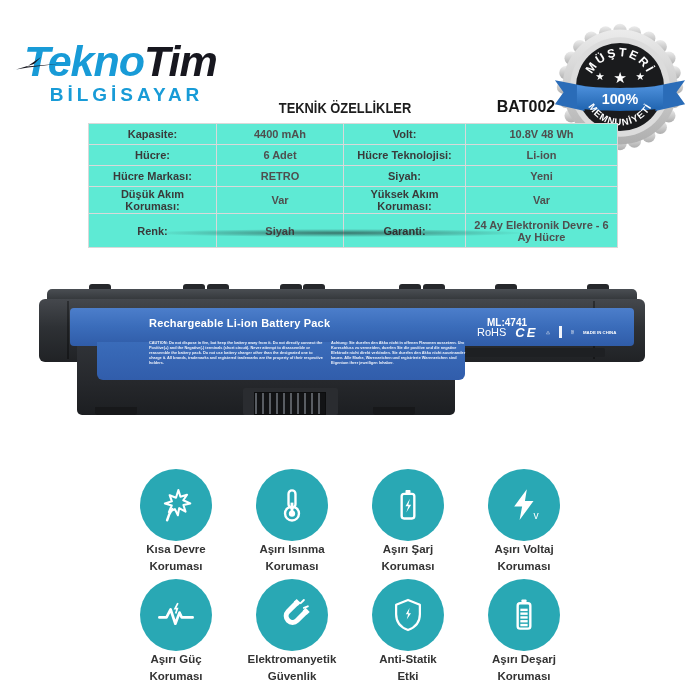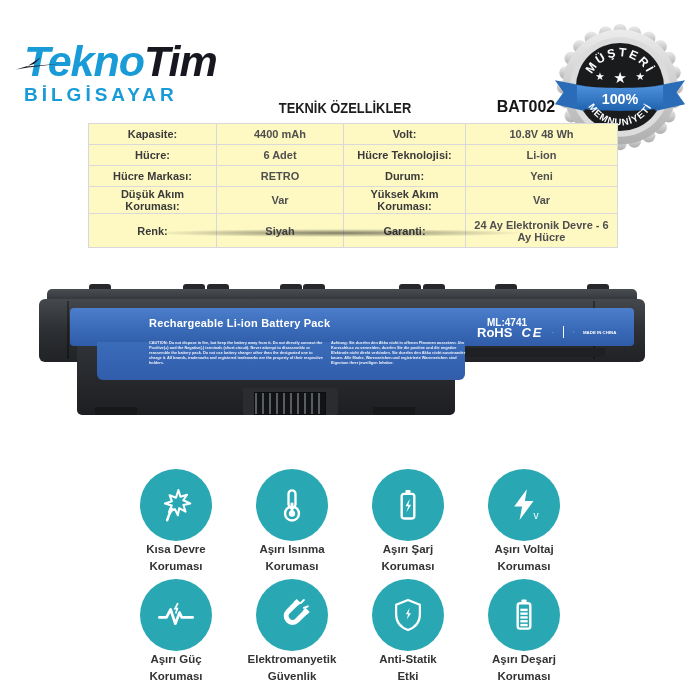--- a/index.html
+++ b/index.html
@@ -6,36 +6,36 @@
   body{width:700px;height:700px;position:relative;overflow:hidden;
        font-family:"Liberation Sans",sans-serif;}
 
   
   .logo{position:absolute;left:24px;top:40px;}
   .logo-row{position:relative;font-style:italic;font-weight:bold;font-size:43px;
             line-height:1;letter-spacing:-1px;white-space:nowrap;}
   .brand-blue{color:#189bd7;}
   .brand-dark{color:#17171f;}
   .swoosh{position:absolute;left:-10px;top:15px;}
-  .logo-sub{margin-top:1px;width:205px;font-size:19px;
+  .logo-sub{margin-top:1px;width:205px;text-align:center;font-size:19px;
             font-weight:bold;letter-spacing:4px;color:#189bd7;}
 
   
   .badge{position:absolute;right:13px;top:20px;width:134px;height:134px;}
 
   
   .sec-title{position:absolute;left:345px;top:100px;transform:translateX(-50%) scaleX(.92);
              font-size:14px;font-weight:bold;color:#1d1d1d;white-space:nowrap;}
   .prod-code{position:absolute;left:526px;top:98px;transform:translateX(-50%);
              font-size:16px;font-weight:bold;color:#151515;}
 
   
   table.specs{position:absolute;left:88px;top:123px;width:529px;border-collapse:collapse;
               table-layout:fixed;}
-  table.specs td{border:1px solid #d9d9d9;background:#fef9c3;font-size:11px;text-align:center;
+  table.specs td{border:1px solid #d9d9d9;background:#5eead4;font-size:11px;text-align:center;
                  vertical-align:middle;padding:1px 4px;height:18px;}
   td.lbl{font-weight:bold;color:#3a3a3a;}
   td.val{font-weight:bold;color:#4f4f4f;}
   tr.tall td{height:31px;}
   .table-shadow{position:absolute;left:152px;top:229px;width:372px;height:8px;
                 background:radial-gradient(ellipse at center,rgba(25,25,25,.55) 0%,rgba(25,25,25,0) 72%);}
 
   
   .battery{position:absolute;left:37px;top:284px;width:610px;height:140px;}
   .bat-tab{position:absolute;top:0;width:22px;height:10px;background:#26282b;border-radius:3px 3px 0 0;}
@@ -53,21 +53,21 @@
             background:repeating-linear-gradient(90deg,#595d63 0 2px,#121315 2px 7px);}
   .bat-foot{position:absolute;top:123px;width:42px;height:8px;background:#17181a;border-radius:0 0 3px 3px;}
   .bat-label-a{position:absolute;left:33px;top:24px;width:564px;height:38px;border-radius:4px;
                background:linear-gradient(180deg,#4c7ecb 0%,#3a6cba 50%,#305ca8 100%);}
   .bat-label-b{position:absolute;left:60px;top:58px;width:368px;height:38px;border-radius:0 0 6px 6px;
                background:linear-gradient(180deg,#3a6cba 0%,#315dab 100%);}
   .bat-title{position:absolute;left:112px;top:33px;font-size:11px;font-weight:bold;color:#fff;letter-spacing:.2px;}
   .bat-model{position:absolute;left:408px;top:33px;font-size:10px;font-weight:bold;color:#fff;margin-left:42px;}
   .lab-icons{position:absolute;left:440px;top:38px;width:160px;height:20px;display:flex;
              align-items:center;gap:9px;color:#fff;}
-  .rohs{font-size:13px;font-weight:bold;}
+  .rohs{font-size:11px;font-weight:normal;}
   .ce{font-size:13px;font-weight:bold;letter-spacing:2px;font-style:italic;}
   .wsq{width:10px;height:12px;background:#f2f5fb;display:inline-block;}
   .mic{font-size:7px;font-weight:bold;transform:scale(.62);transform-origin:0 50%;white-space:nowrap;}
   .caution{position:absolute;font-size:7px;font-weight:bold;color:#eef2fb;line-height:1.3;
            transform:scale(.55);transform-origin:0 0;}
   .caution-en{left:112px;top:56px;width:320px;}
   .caution-de{left:294px;top:56px;width:250px;}
 
   
   .features{position:absolute;left:118px;top:469px;width:464px;}
@@ -173,21 +173,21 @@
   </tr>
   <tr>
     <td class="lbl">Hücre:</td>
     <td class="val">6 Adet</td>
     <td class="lbl">Hücre Teknolojisi:</td>
     <td class="val">Li-ion</td>
   </tr>
   <tr>
     <td class="lbl">Hücre Markası:</td>
     <td class="val">RETRO</td>
-    <td class="lbl">Durum:</td>
+    <td class="lbl">Siyah:</td>
     <td class="val">Yeni</td>
   </tr>
   <tr>
     <td class="lbl">Düşük Akım Koruması:</td>
     <td class="val">Var</td>
     <td class="lbl">Yüksek Akım Koruması:</td>
     <td class="val">Var</td>
   </tr>
   <tr class="tall">
     <td class="lbl">Renk:</td>

